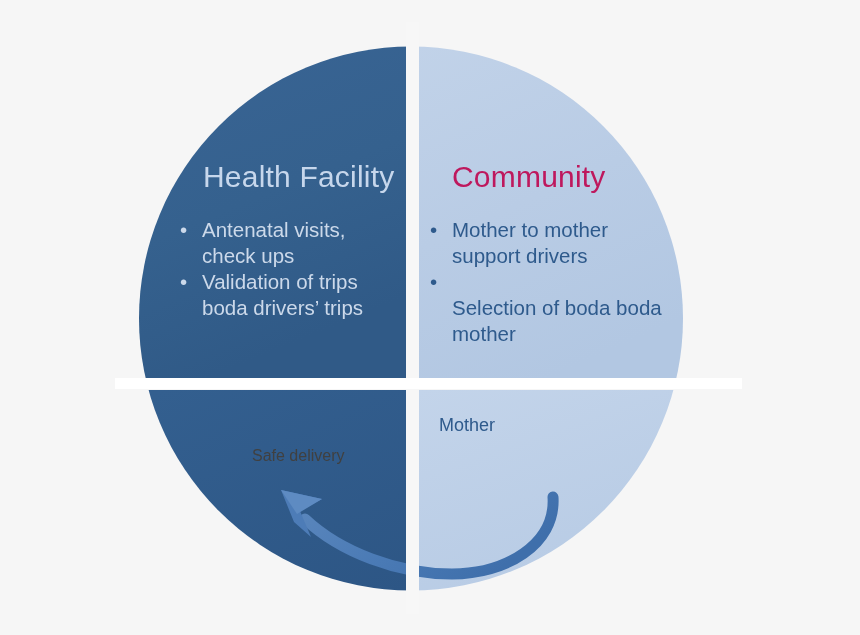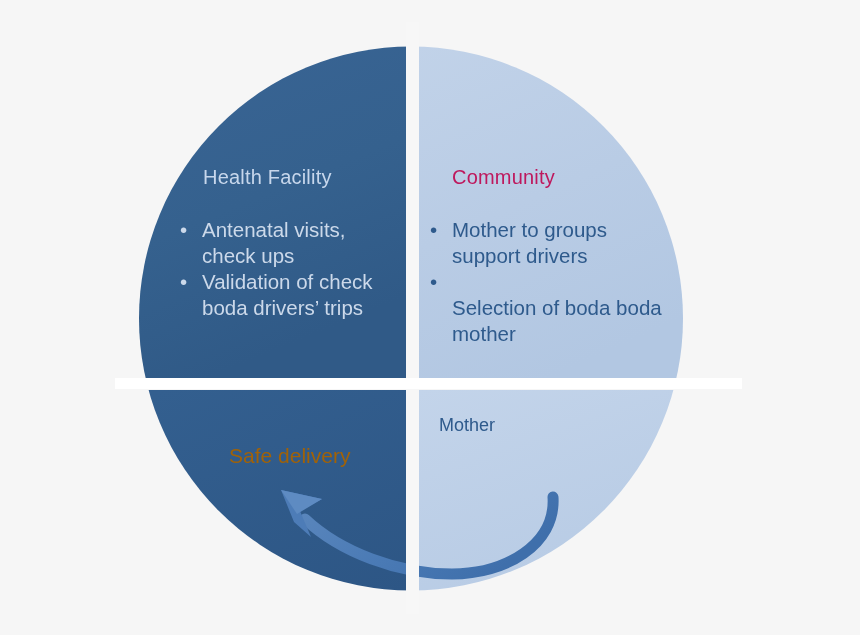--- a/index.html
+++ b/index.html
@@ -25,21 +25,21 @@
     width: 860px;
     height: 635px;
   }
 
   
   .quad-text {
     position: absolute;
   }
 
   .title {
-    font-size: 20px;
+    font-size: 30px;
     font-weight: 400;
     letter-spacing: 0.2px;
     line-height: 34px;
     white-space: nowrap;
   }
   .title-light { color: #c7d7ec; }
   .title-dark  { color: #be185d; }
 
   .bullet-list {
     list-style: none;
@@ -67,24 +67,25 @@
     list-style: none;
     margin: 4px;
     padding: 0;
     font-size: 18px;
     line-height: 30px;
     color: #2e5a8c;
     white-space: nowrap;
   }
 
   .centered-label {
-    font-size: 21px;
+    font-size: 16px;
     line-height: 26px;
-    color: #a16207;
+    color: #404040;
     white-space: nowrap;
+    margin-left: 23px;
   }
 
   
   #hf-title   { left: 203px; top: 160px; }
   #hf-list    { left: 174px; top: 217px; width: 215px; }
   #hf-outcome { left: 229px; top: 443px; }
 
   #cm-title   { left: 452px; top: 160px; }
   #cm-list    { left: 424px; top: 217px; width: 250px; }
   #cm-roles   { left: 435px; top: 406px; }
@@ -155,31 +156,31 @@
   <div class="quad-text title title-light" id="hf-title">Health Facility</div>
 
   <ul class="quad-text bullet-list list-light" id="hf-list">
     <li>
       <span class="dot">•</span>
       <span>Antenatal visits,</span><br>
       <span>check ups</span>
     </li>
     <li>
       <span class="dot">•</span>
-      <span>Validation of check</span><br>
+      <span>Validation of trips</span><br>
       <span>boda drivers’ trips</span>
     </li>
   </ul>
 
   <div class="quad-text title title-dark" id="cm-title">Community</div>
 
   <ul class="quad-text bullet-list list-dark" id="cm-list">
     <li>
       <span class="dot">•</span>
-      <span>Mother to groups</span><br>
+      <span>Mother to mother</span><br>
       <span>support drivers</span>
     </li>
     <li>
       <span class="dot">•</span>
       <br>
       <span>Selection of boda boda</span><br>
       <span>mother</span>
     </li>
   </ul>
 

